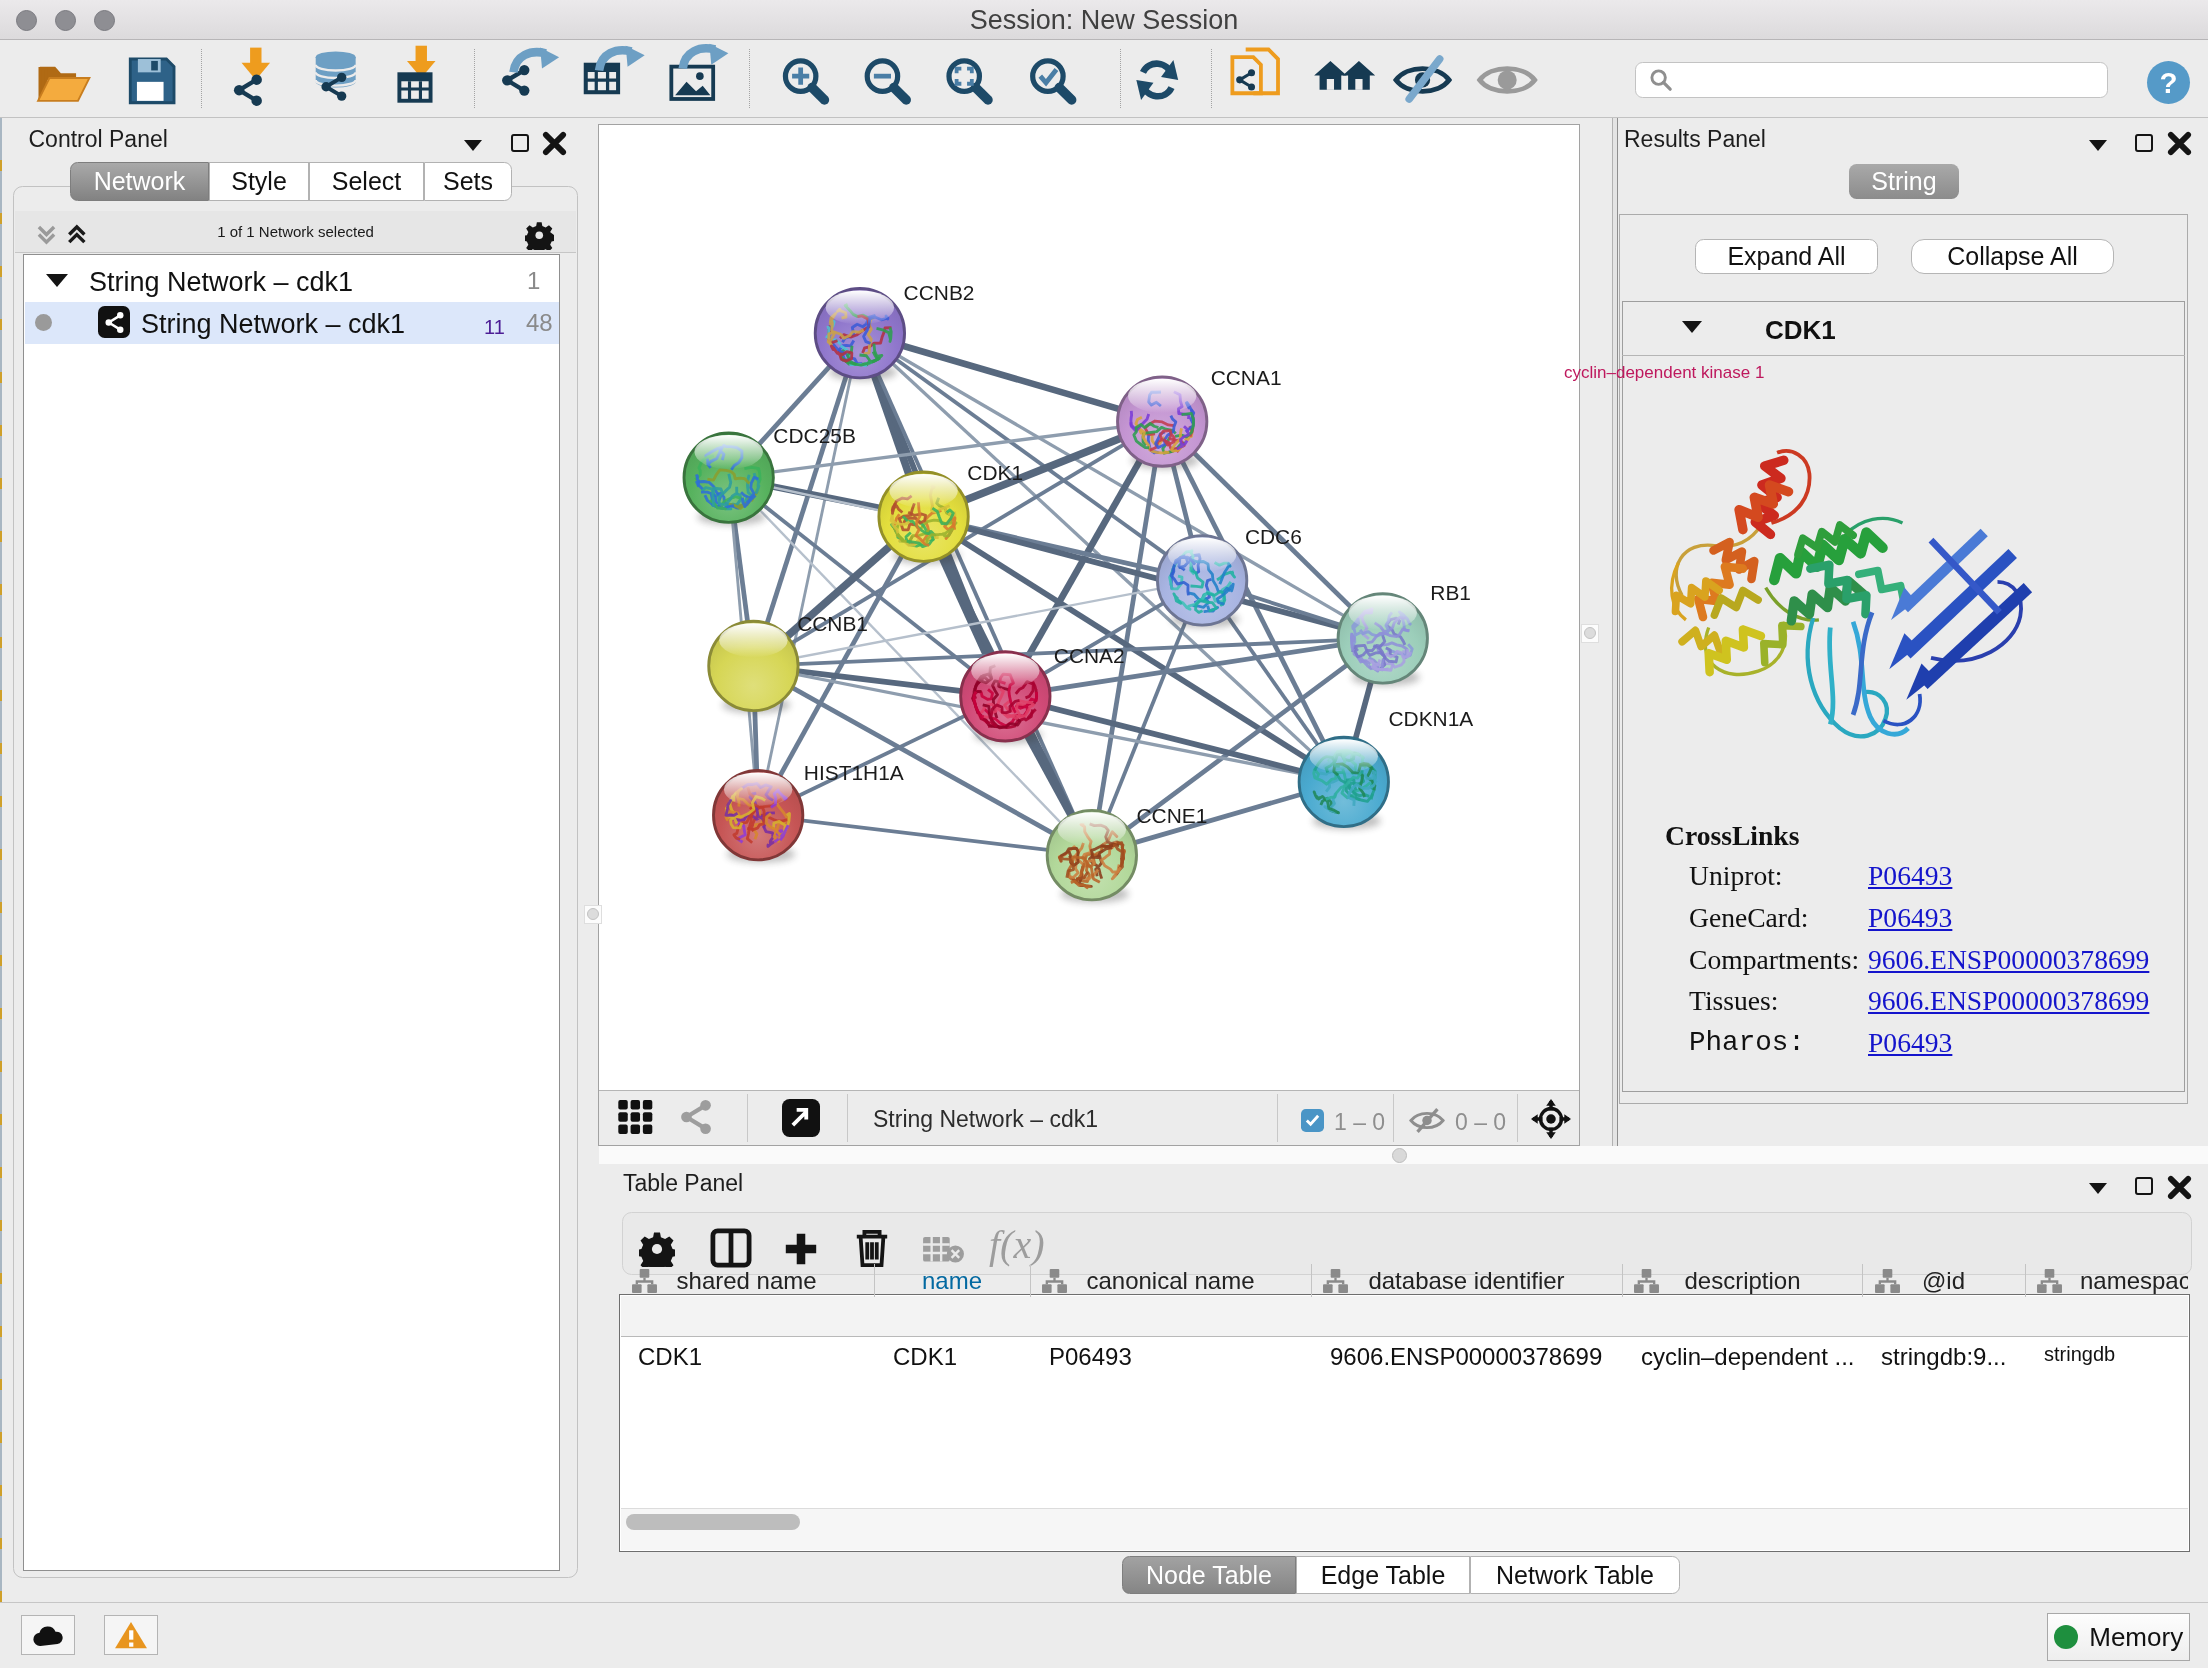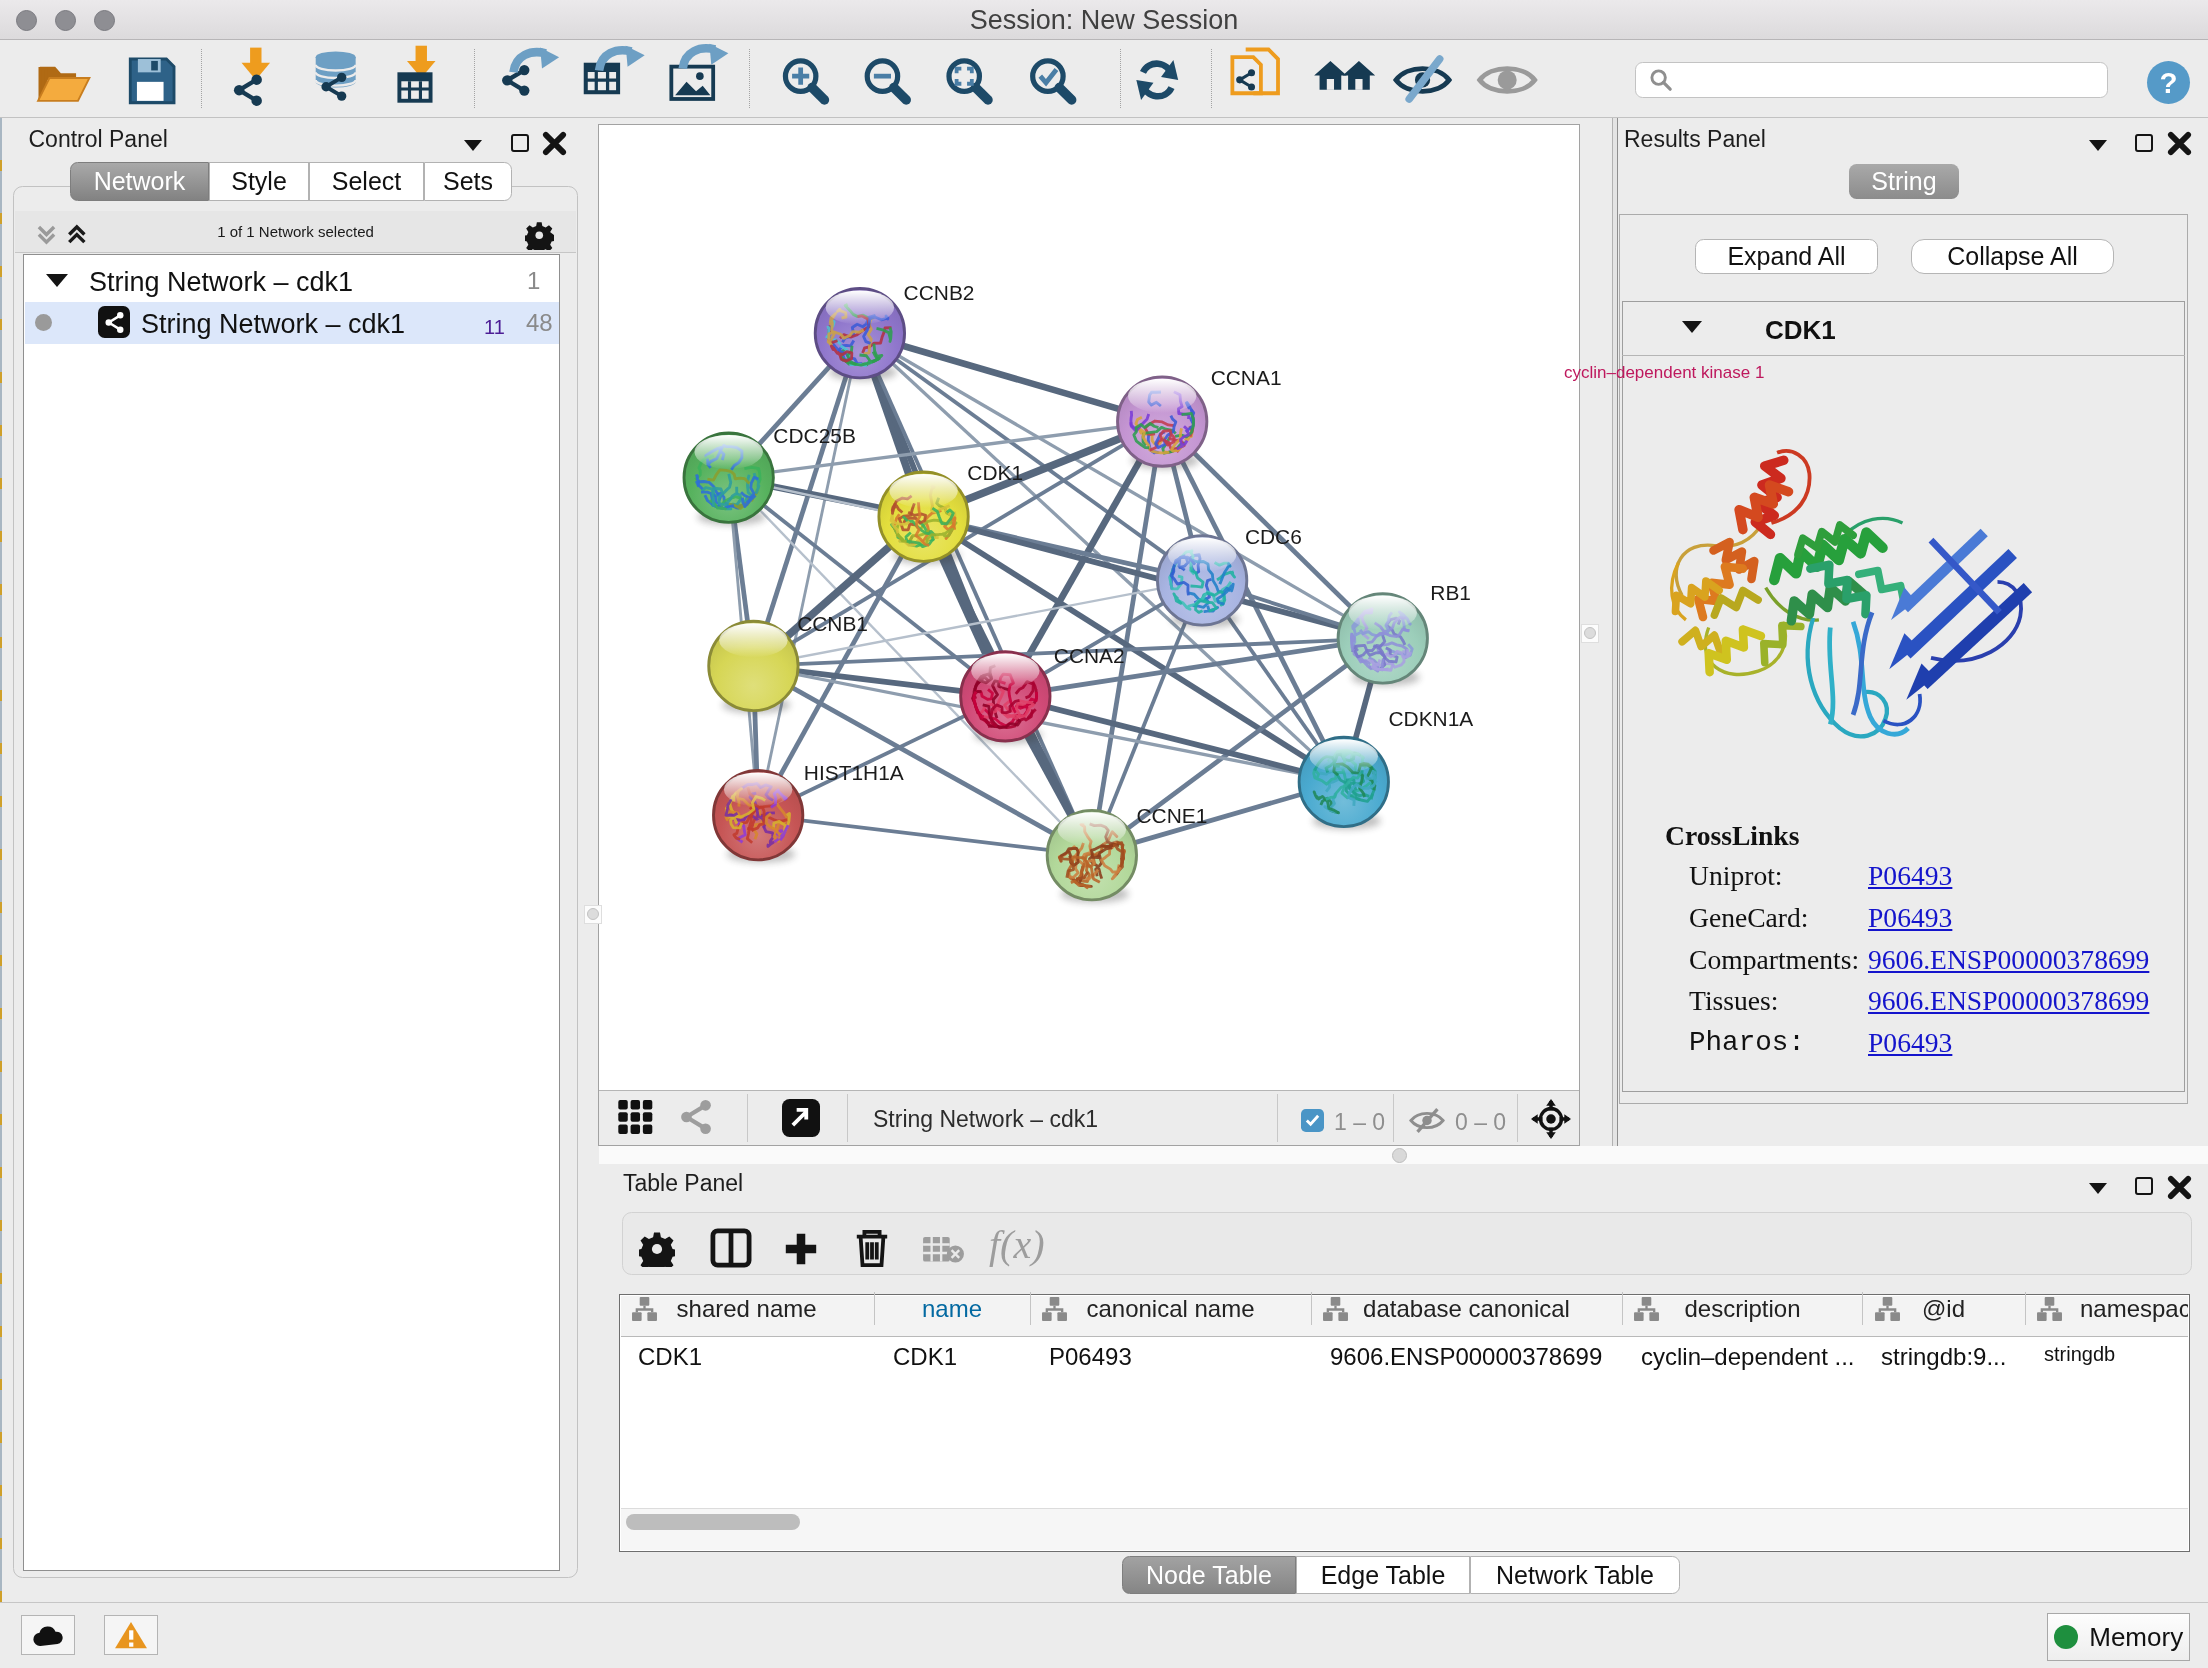--- a/index.html
+++ b/index.html
@@ -804,21 +804,21 @@
       <rect x="0" y="2" width="28" height="26" rx="2"></rect>
     </g>
     <path d="M0,10 h28 M0,19 h28 M9,2 v26 M19,2 v26" stroke="#e9e9e9" stroke-width="2.5"></path>
     <circle cx="34" cy="20" r="9" fill="#9d9d9d"></circle>
     <path d="M30,16 l8,8 M38,16 l-8,8" stroke="#e9e9e9" stroke-width="2.5"></path>
   </svg>
 <div class="abs" style="left:989px;top:1221px;font-size:40px;color:#9d9d9d;font-family:'Liberation Serif',serif;font-style:italic">f(x)</div>
 
 <div class="abs" style="left:619px;top:1294px;width:1571px;height:258px;background:#fff;border:1.9px solid #6e6e6e"></div>
 <div class="abs" style="left:621px;top:1296px;width:1567px;height:41px;background:#f3f3f3;border-bottom:1px solid #b9b9b9"></div>
-<div class="abs" style="left:621px;top:1288px;width:1567px;height:49px;overflow:hidden">
+<div class="abs" style="left:621px;top:1260px;width:1567px;height:49px;overflow:hidden">
     <svg class="abs" style="left:10.5px;top:8.6px" width="25" height="24" viewBox="0 0 26 25">
       <g fill="#8a8a8a">
         <rect x="8" y="0" width="10" height="9" rx="1"></rect>
         <rect x="0" y="16" width="10" height="9" rx="1"></rect>
         <rect x="16" y="16" width="10" height="9" rx="1"></rect>
         <path d="M13,9 v4 M5,16 v-3 h16 v3" stroke="#8a8a8a" stroke-width="2.4" fill="none"></path>
       </g>
     </svg>
 <div class="abs" style="left:-1.9px;top:0;width:255px;height:41px;display:flex;align-items:center;justify-content:center;font-size:24px;color:#222">shared name</div>
     <div class="abs" style="left:253px;top:3.8px;height:33px;border-left:1px solid #c4c4c4"></div>
@@ -835,21 +835,21 @@
 <div class="abs" style="left:409px;top:0;width:281px;height:41px;display:flex;align-items:center;justify-content:center;font-size:24px;color:#222">canonical name</div>
     <div class="abs" style="left:690px;top:3.8px;height:33px;border-left:1px solid #c4c4c4"></div>
     <svg class="abs" style="left:702px;top:8.6px" width="25" height="24" viewBox="0 0 26 25">
       <g fill="#8a8a8a">
         <rect x="8" y="0" width="10" height="9" rx="1"></rect>
         <rect x="0" y="16" width="10" height="9" rx="1"></rect>
         <rect x="16" y="16" width="10" height="9" rx="1"></rect>
         <path d="M13,9 v4 M5,16 v-3 h16 v3" stroke="#8a8a8a" stroke-width="2.4" fill="none"></path>
       </g>
     </svg>
-<div class="abs" style="left:690px;top:0;width:311px;height:41px;display:flex;align-items:center;justify-content:center;font-size:24px;color:#222">database canonical</div>
+<div class="abs" style="left:690px;top:0;width:311px;height:41px;display:flex;align-items:center;justify-content:center;font-size:24px;color:#222">database identifier</div>
     <div class="abs" style="left:1001px;top:3.8px;height:33px;border-left:1px solid #c4c4c4"></div>
     <svg class="abs" style="left:1013px;top:8.6px" width="25" height="24" viewBox="0 0 26 25">
       <g fill="#8a8a8a">
         <rect x="8" y="0" width="10" height="9" rx="1"></rect>
         <rect x="0" y="16" width="10" height="9" rx="1"></rect>
         <rect x="16" y="16" width="10" height="9" rx="1"></rect>
         <path d="M13,9 v4 M5,16 v-3 h16 v3" stroke="#8a8a8a" stroke-width="2.4" fill="none"></path>
       </g>
     </svg>
 <div class="abs" style="left:1001px;top:0;width:241px;height:41px;display:flex;align-items:center;justify-content:center;font-size:24px;color:#222">description</div>

